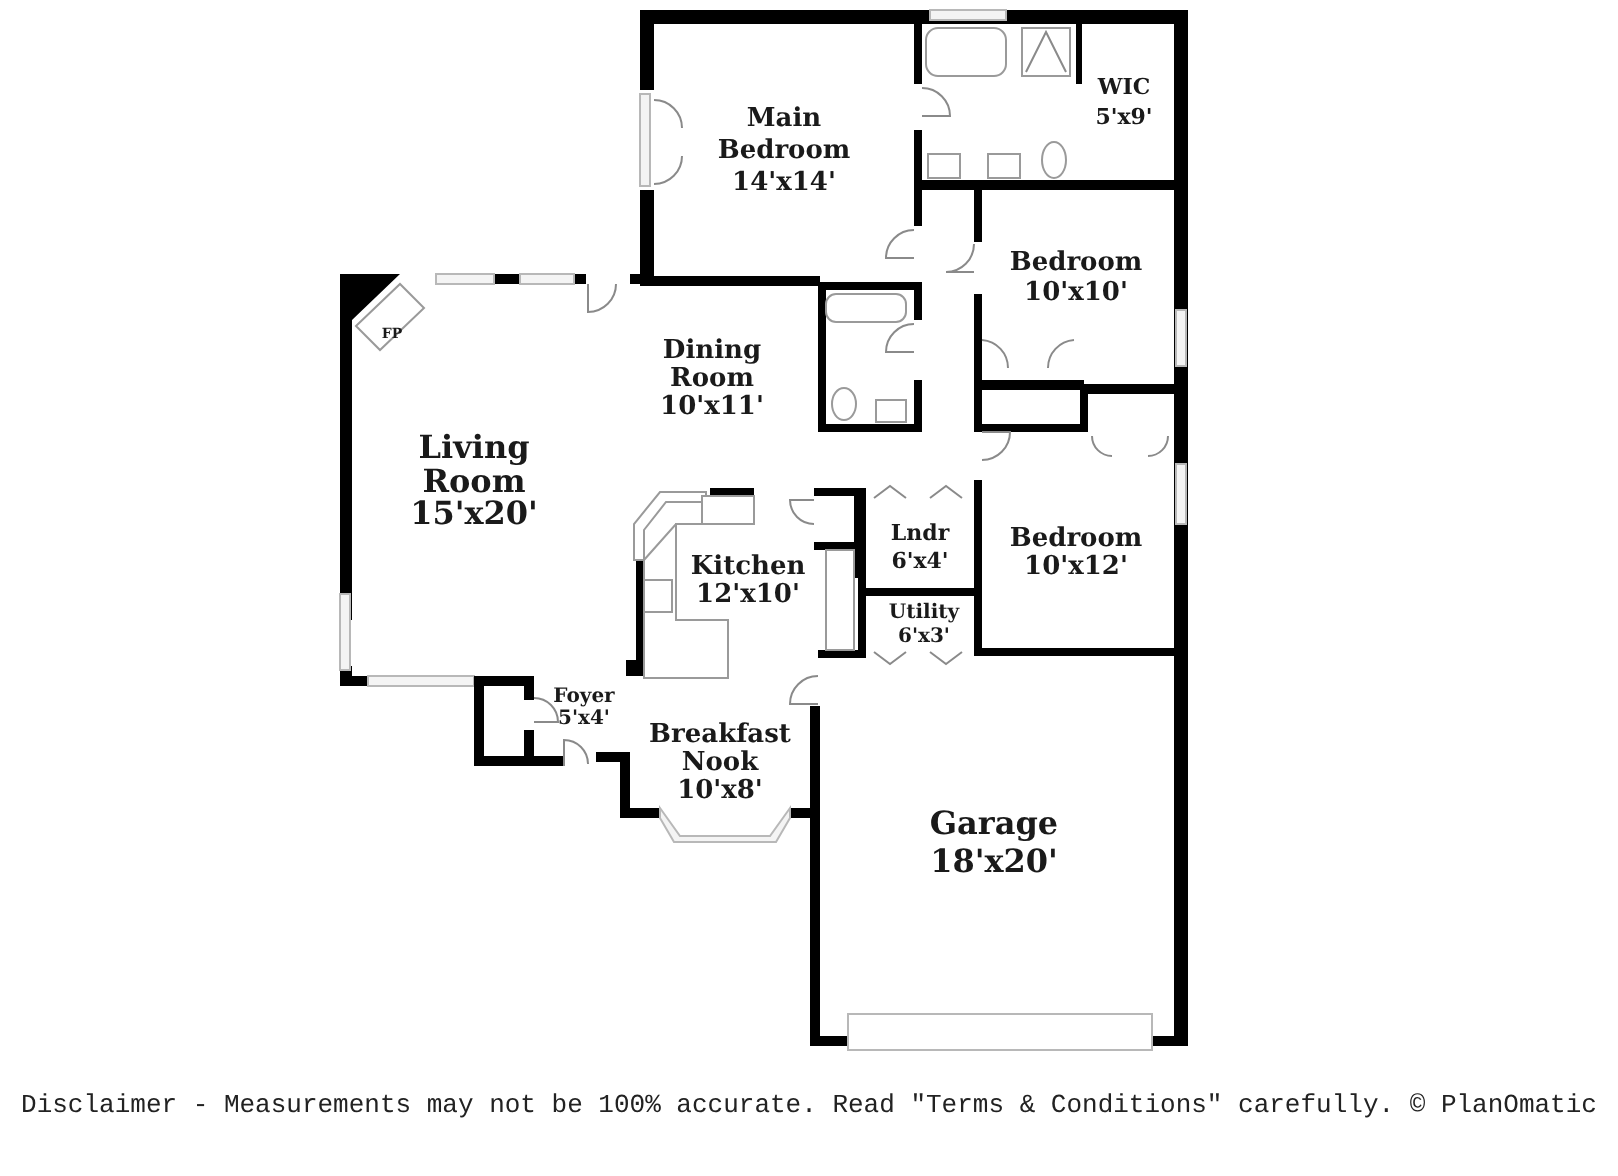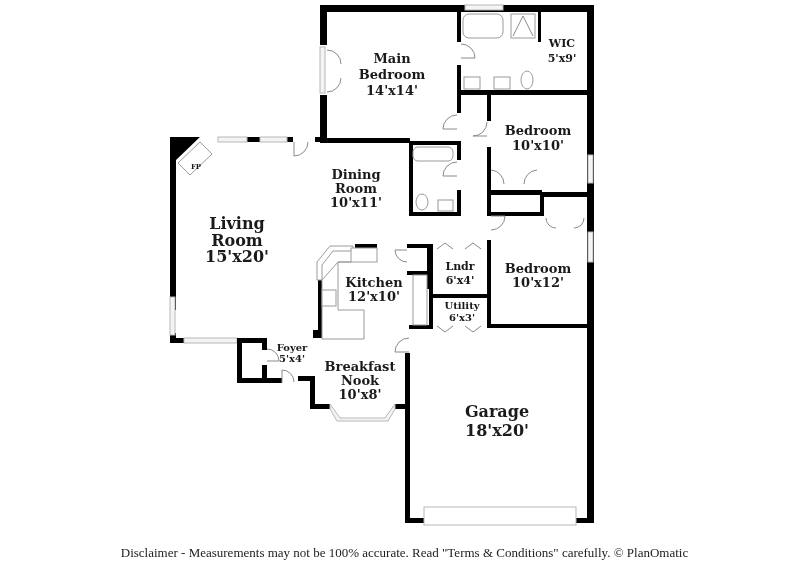--- a/index.html
+++ b/index.html
@@ -10,21 +10,21 @@
   .fix { fill: #fff; stroke: #9a9a9a; stroke-width: 1; }
   .door { fill: none; stroke: #8a8a8a; stroke-width: 1; }
   .lbl { font-family: "DejaVu Serif", "Liberation Serif", serif; font-weight: bold; fill: #1a1a1a; text-anchor: middle; }
   .lbl-lg { font-size: 16px; }
   .lbl-md { font-size: 13px; }
   .lbl-sm { font-size: 11px; }
   .lbl-xs { font-size: 10px; }
   .lbl-fp { font-size: 7px; font-weight: bold; }
   .disclaimer {
     position: absolute; left: 0; width: 809px; top: 545px; text-align: center;
-    font-family: Liberation Serif, serif; font-size: 13px; color: #222;
+    font-family: Liberation Mono, monospace; font-size: 13px; color: #222;
   }
 </style>
 </head>
 <body>
 
 <svg id="plan" width="809" height="540" viewBox="0 0 809 540">
 
   <g>
     <rect class="wall" x="320" y="5" width="274" height="7"></rect>
     <rect class="wall" x="320" y="5" width="7" height="40"></rect>

